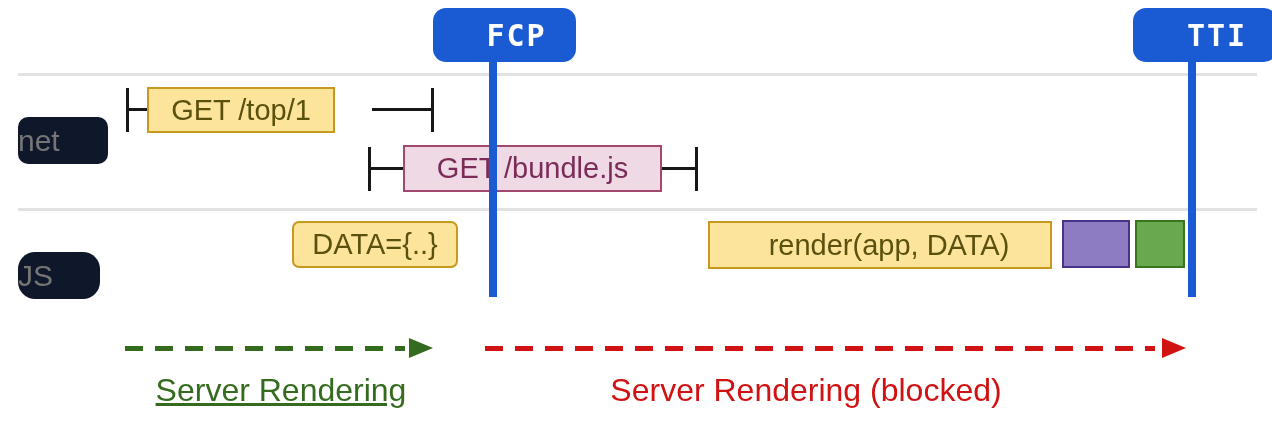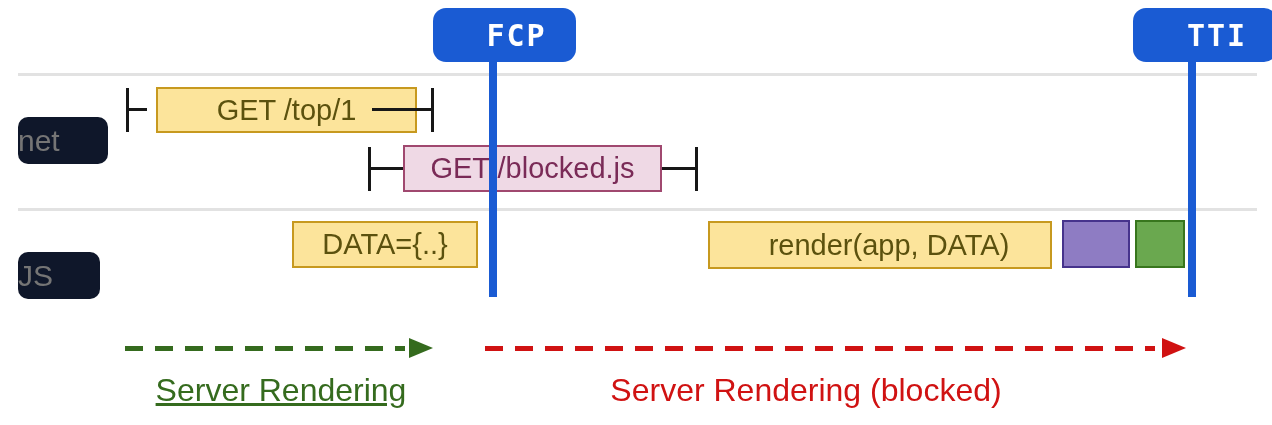--- a/index.html
+++ b/index.html
@@ -56,41 +56,41 @@
   <div class="abs badge" style="left:1133px;top:8px;width:120px;height:54px;z-index:6;">
     <span>TTI</span>
   </div>
 
   <div class="abs track-line" style="left:18px;top:73px;width:1239px;"></div>
   <div class="abs track-line" style="left:18px;top:208px;width:1239px;"></div>
 
   <div class="abs track-label" style="left:18px;top:73px;width:90px;height:47px;">
     <span>net</span>
   </div>
-  <div class="abs track-label" style="left:18px;top:208px;width:82px;height:47px;">
+  <div class="abs track-label" style="left:18px;top:208px;width:82px;height:47px;border-radius:17px;">
     <span>JS</span>
   </div>
 
   <div class="abs wh-v" style="left:126px;top:88px;"></div>
   <div class="abs wh-h" style="left:126px;top:108px;width:21px;"></div>
-  <div class="abs bar bar-yellow" style="left:156px;top:87px;width:261px;height:46px;justify-content:center;">
+  <div class="abs bar bar-yellow" style="left:147px;top:87px;width:188px;height:46px;justify-content:center;">
     <span>GET /top/1</span>
   </div>
   <div class="abs wh-h" style="left:372px;top:108px;width:59px;"></div>
   <div class="abs wh-v" style="left:431px;top:88px;"></div>
 
   <div class="abs wh-v" style="left:368px;top:147px;"></div>
   <div class="abs wh-h" style="left:368px;top:167px;width:35px;"></div>
   <div class="abs bar bar-pink" style="left:403px;top:145px;width:259px;height:47px;">
-    <span>GET /blocked.js</span>
+    <span>GET /bundle.js</span>
   </div>
   <div class="abs wh-h" style="left:662px;top:167px;width:33px;"></div>
   <div class="abs wh-v" style="left:695px;top:147px;"></div>
 
-  <div class="abs bar bar-yellow" style="left:292px;top:221px;width:186px;height:47px;">
+  <div class="abs bar bar-yellow" style="left:292px;top:221px;width:166px;height:47px;border-radius:7px;">
     <span>DATA={..}</span>
   </div>
   <div class="abs bar bar-yellow" style="left:708px;top:221px;width:344px;height:48px;padding-left:18px;">
     <span>render(app, DATA)</span>
   </div>
   <div class="abs bar bar-purple" style="left:1062px;top:220px;width:68px;height:48px;">
     <span></span>
   </div>
   <div class="abs bar bar-green" style="left:1135px;top:220px;width:50px;height:48px;">
     <span></span>

